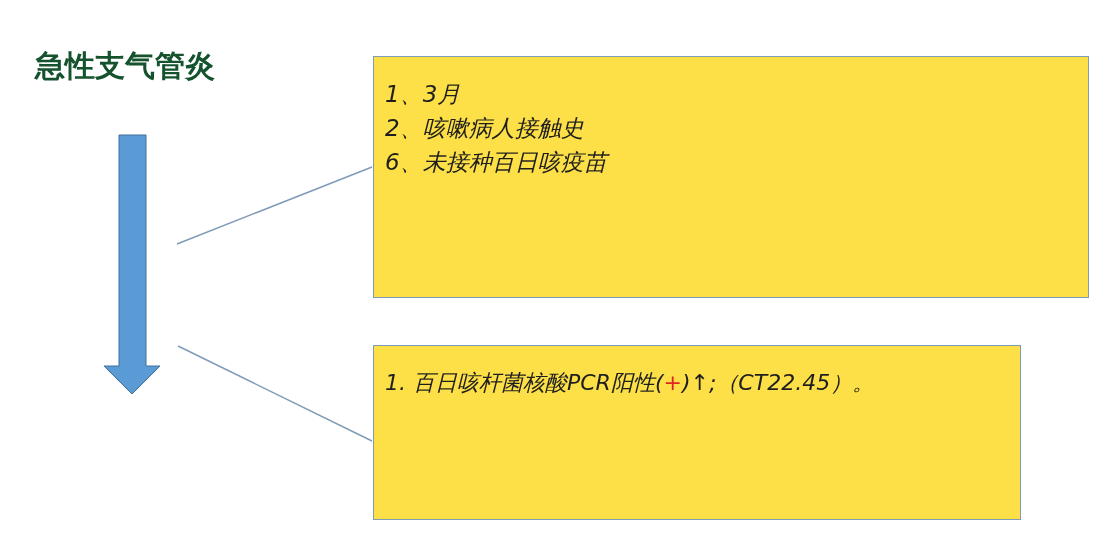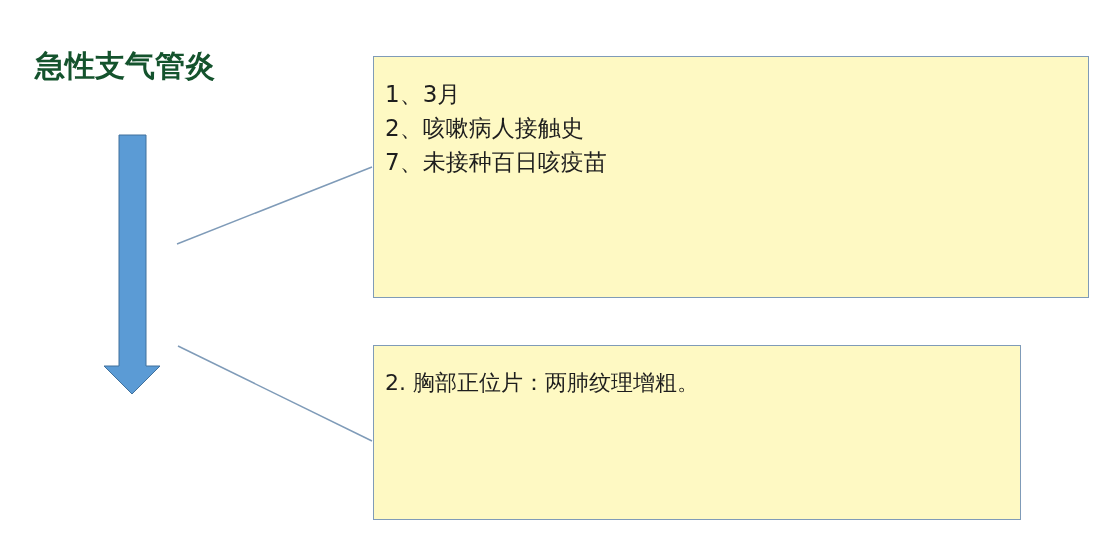--- a/index.html
+++ b/index.html
@@ -1,21 +1,21 @@
 <!DOCTYPE html>
 <html><head>
 <meta charset="utf-8">
 <style>
   html, body { margin: 0; padding: 0; background: #ffffff; }
   body { width: 1108px; height: 541px; position: relative; overflow: hidden;
          font-family: "DejaVu Sans", "Liberation Sans", sans-serif; color: #1a1a1a; }
   .title { position: absolute; left: 35px; top: 46px; font-size: 30px; font-weight: bold;
            letter-spacing: 0px; color: #14532d; white-space: nowrap; }
   .diagram-svg { position: absolute; left: 0; top: 0; }
-  .box { position: absolute; border: 1.5px solid #7f9bb8; background: #fef9c3; box-sizing: border-box; }
+  .box { position: absolute; border: 1.5px solid #7f9bb8; background: #fde047; box-sizing: border-box; font-style: italic; }
   .box1 { left: 373px; top: 56px; width: 716px; height: 242px; padding: 20px 0 0 11px; }
   .box1 .line { font-size: 23px; line-height: 34px; white-space: nowrap; color: #1e1e1e; }
   .box2 { left: 373px; top: 345px; width: 648px; height: 175px; padding: 12px 0 0 11px; }
   .box2 .line { font-size: 22px; line-height: 49px; white-space: nowrap; color: #1e1e1e; }
   .box2 .indent { padding-left: 40px; }
   .red { color: #e02424; }
 </style>
 </head>
 <body>
 
@@ -25,18 +25,20 @@
   <g>
     <polygon points="119,135 146,135 146,366 160,366 132,394 104,366 119,366" fill="#5b9bd5" stroke="#41719c" stroke-width="1"></polygon>
   </g>
   <line x1="177" y1="244" x2="372" y2="167" stroke="#7f9bb8" stroke-width="1.5"></line>
   <line x1="178" y1="346" x2="372" y2="441" stroke="#7f9bb8" stroke-width="1.5"></line>
 </svg>
 
 <div class="box box1">
   <div class="line">1、3月</div>
   <div class="line">2、咳嗽病人接触史</div>
-  <div class="line">7、未接种百日咳疫苗</div>
+  <div class="line">6、未接种百日咳疫苗</div>
 </div>
 
 <div class="box box2">
-  <div class="line">2. 胸部正位片：两肺纹理增粗。</div>
+  <div class="line">
+    <span>1. 百日咳杆菌核酸PCR阳性(</span><span class="red">+</span><span>)↑;（CT22.45）。</span>
+  </div>
 </div>
 
 </body></html>

